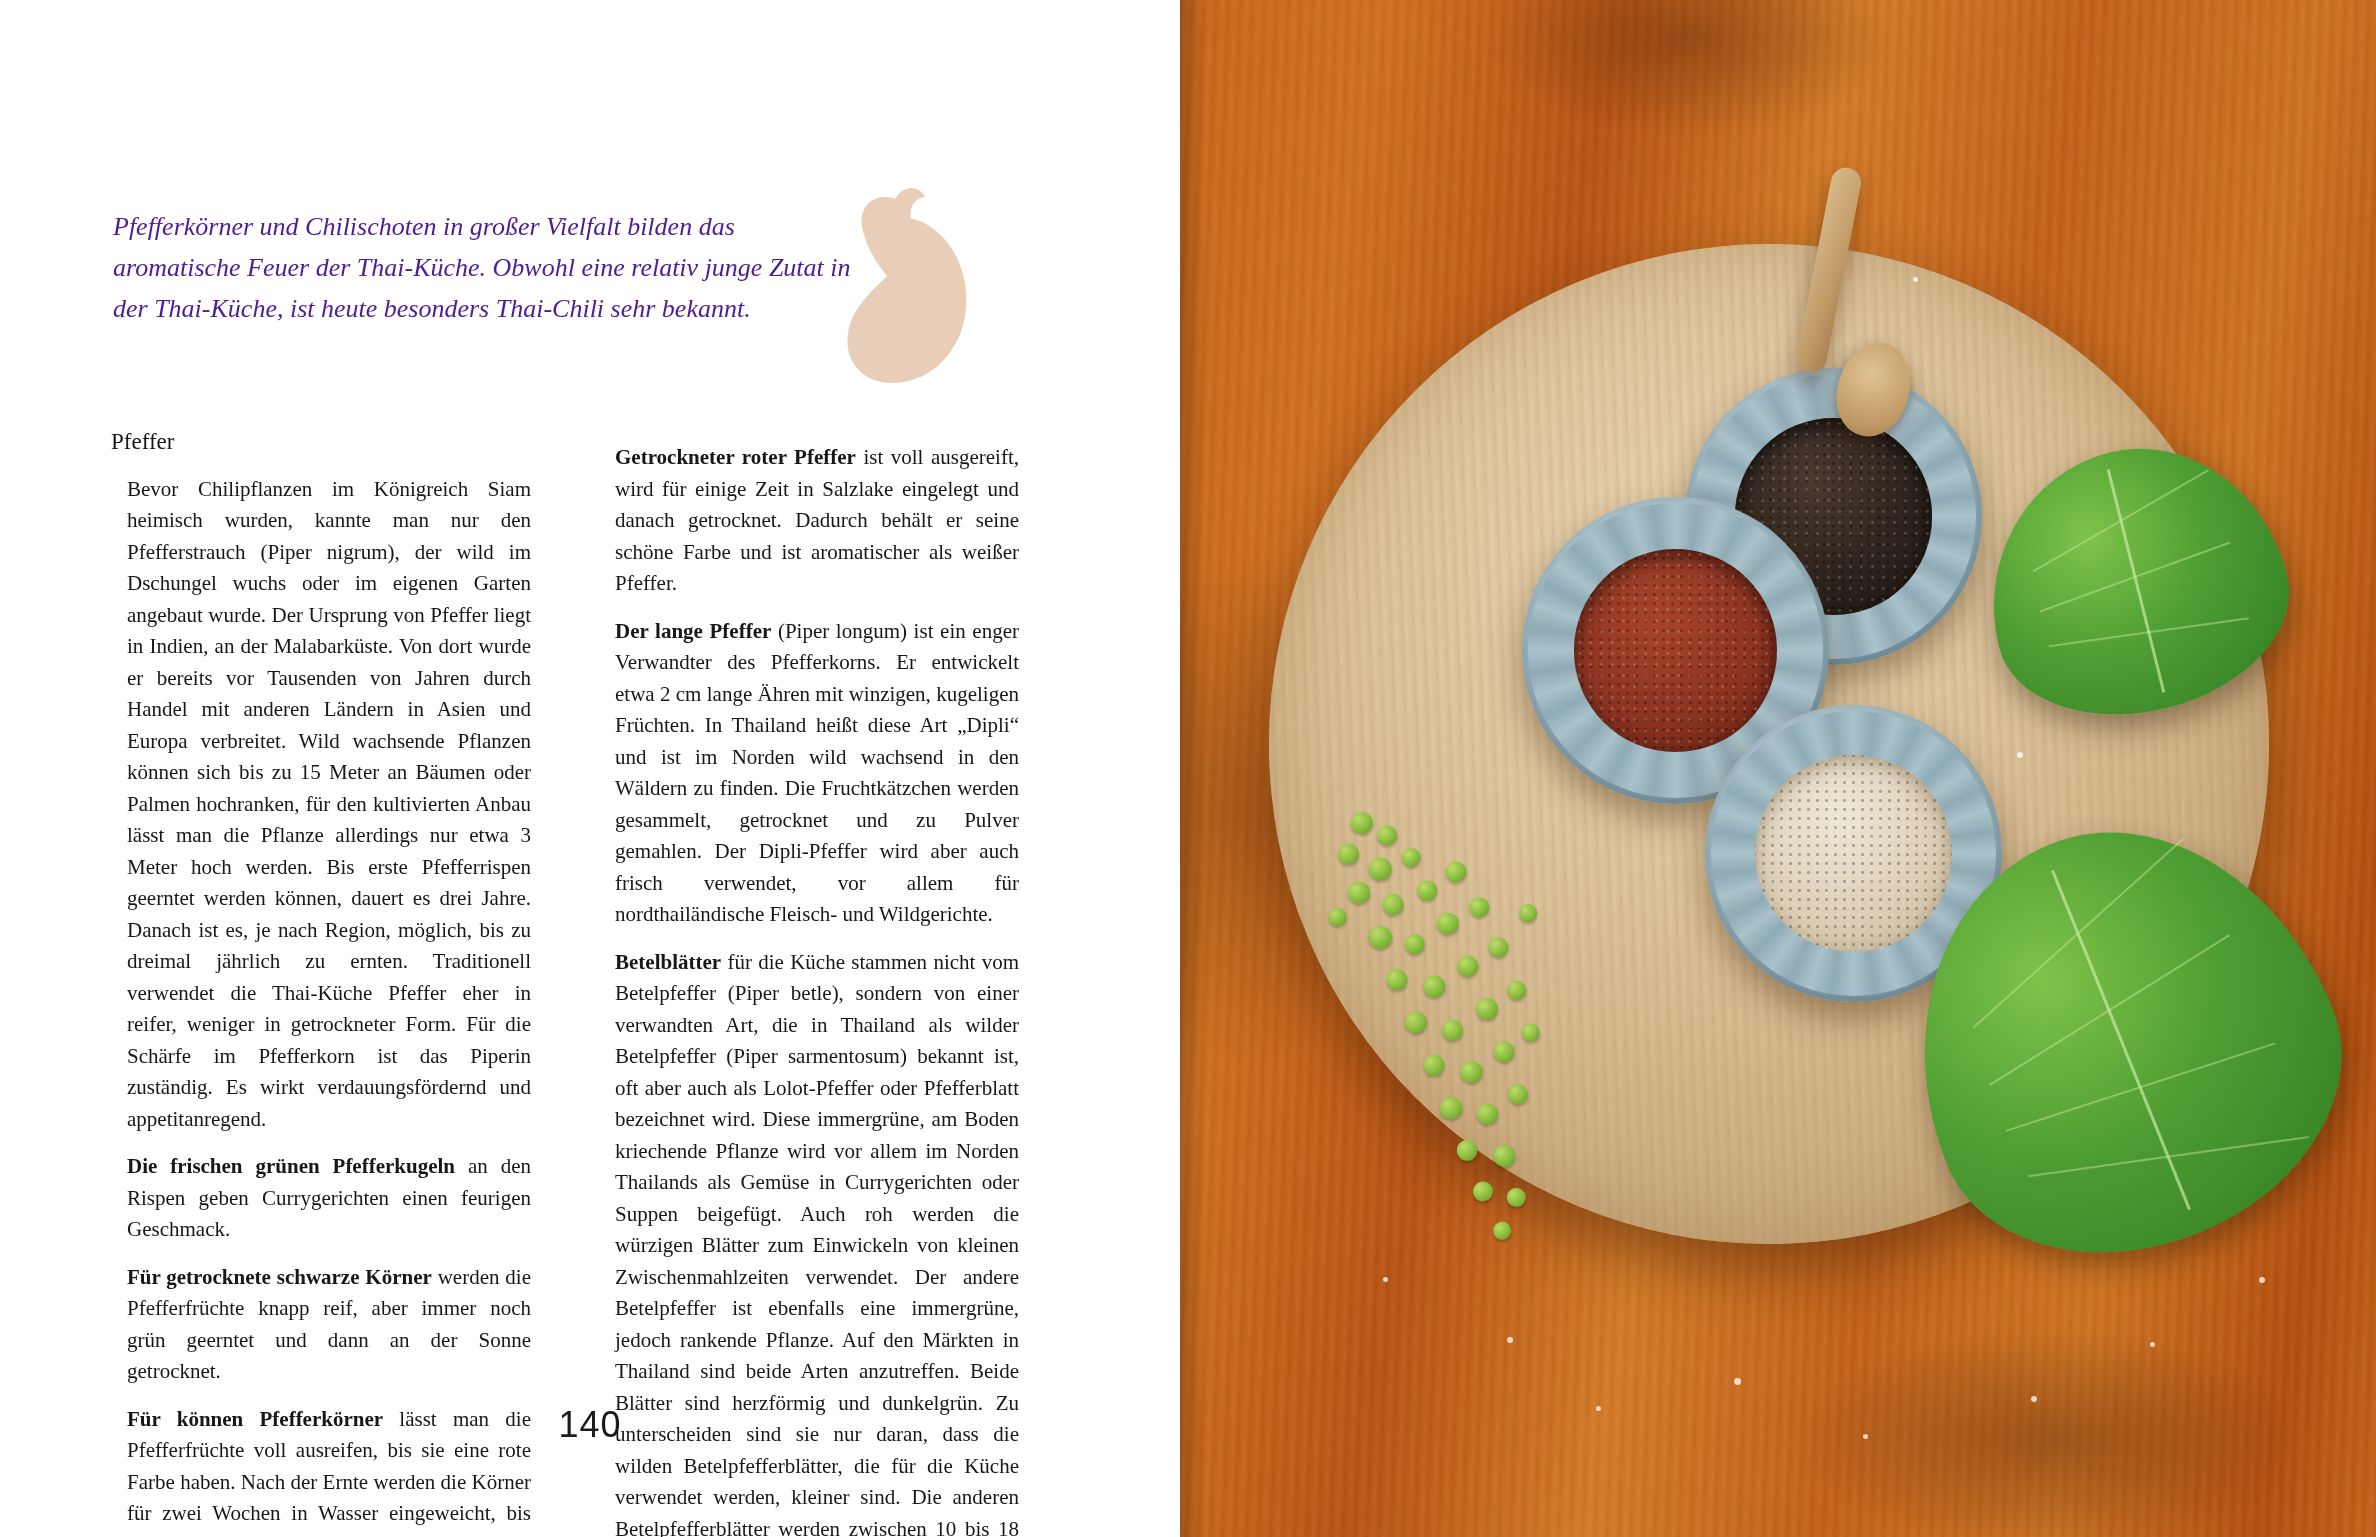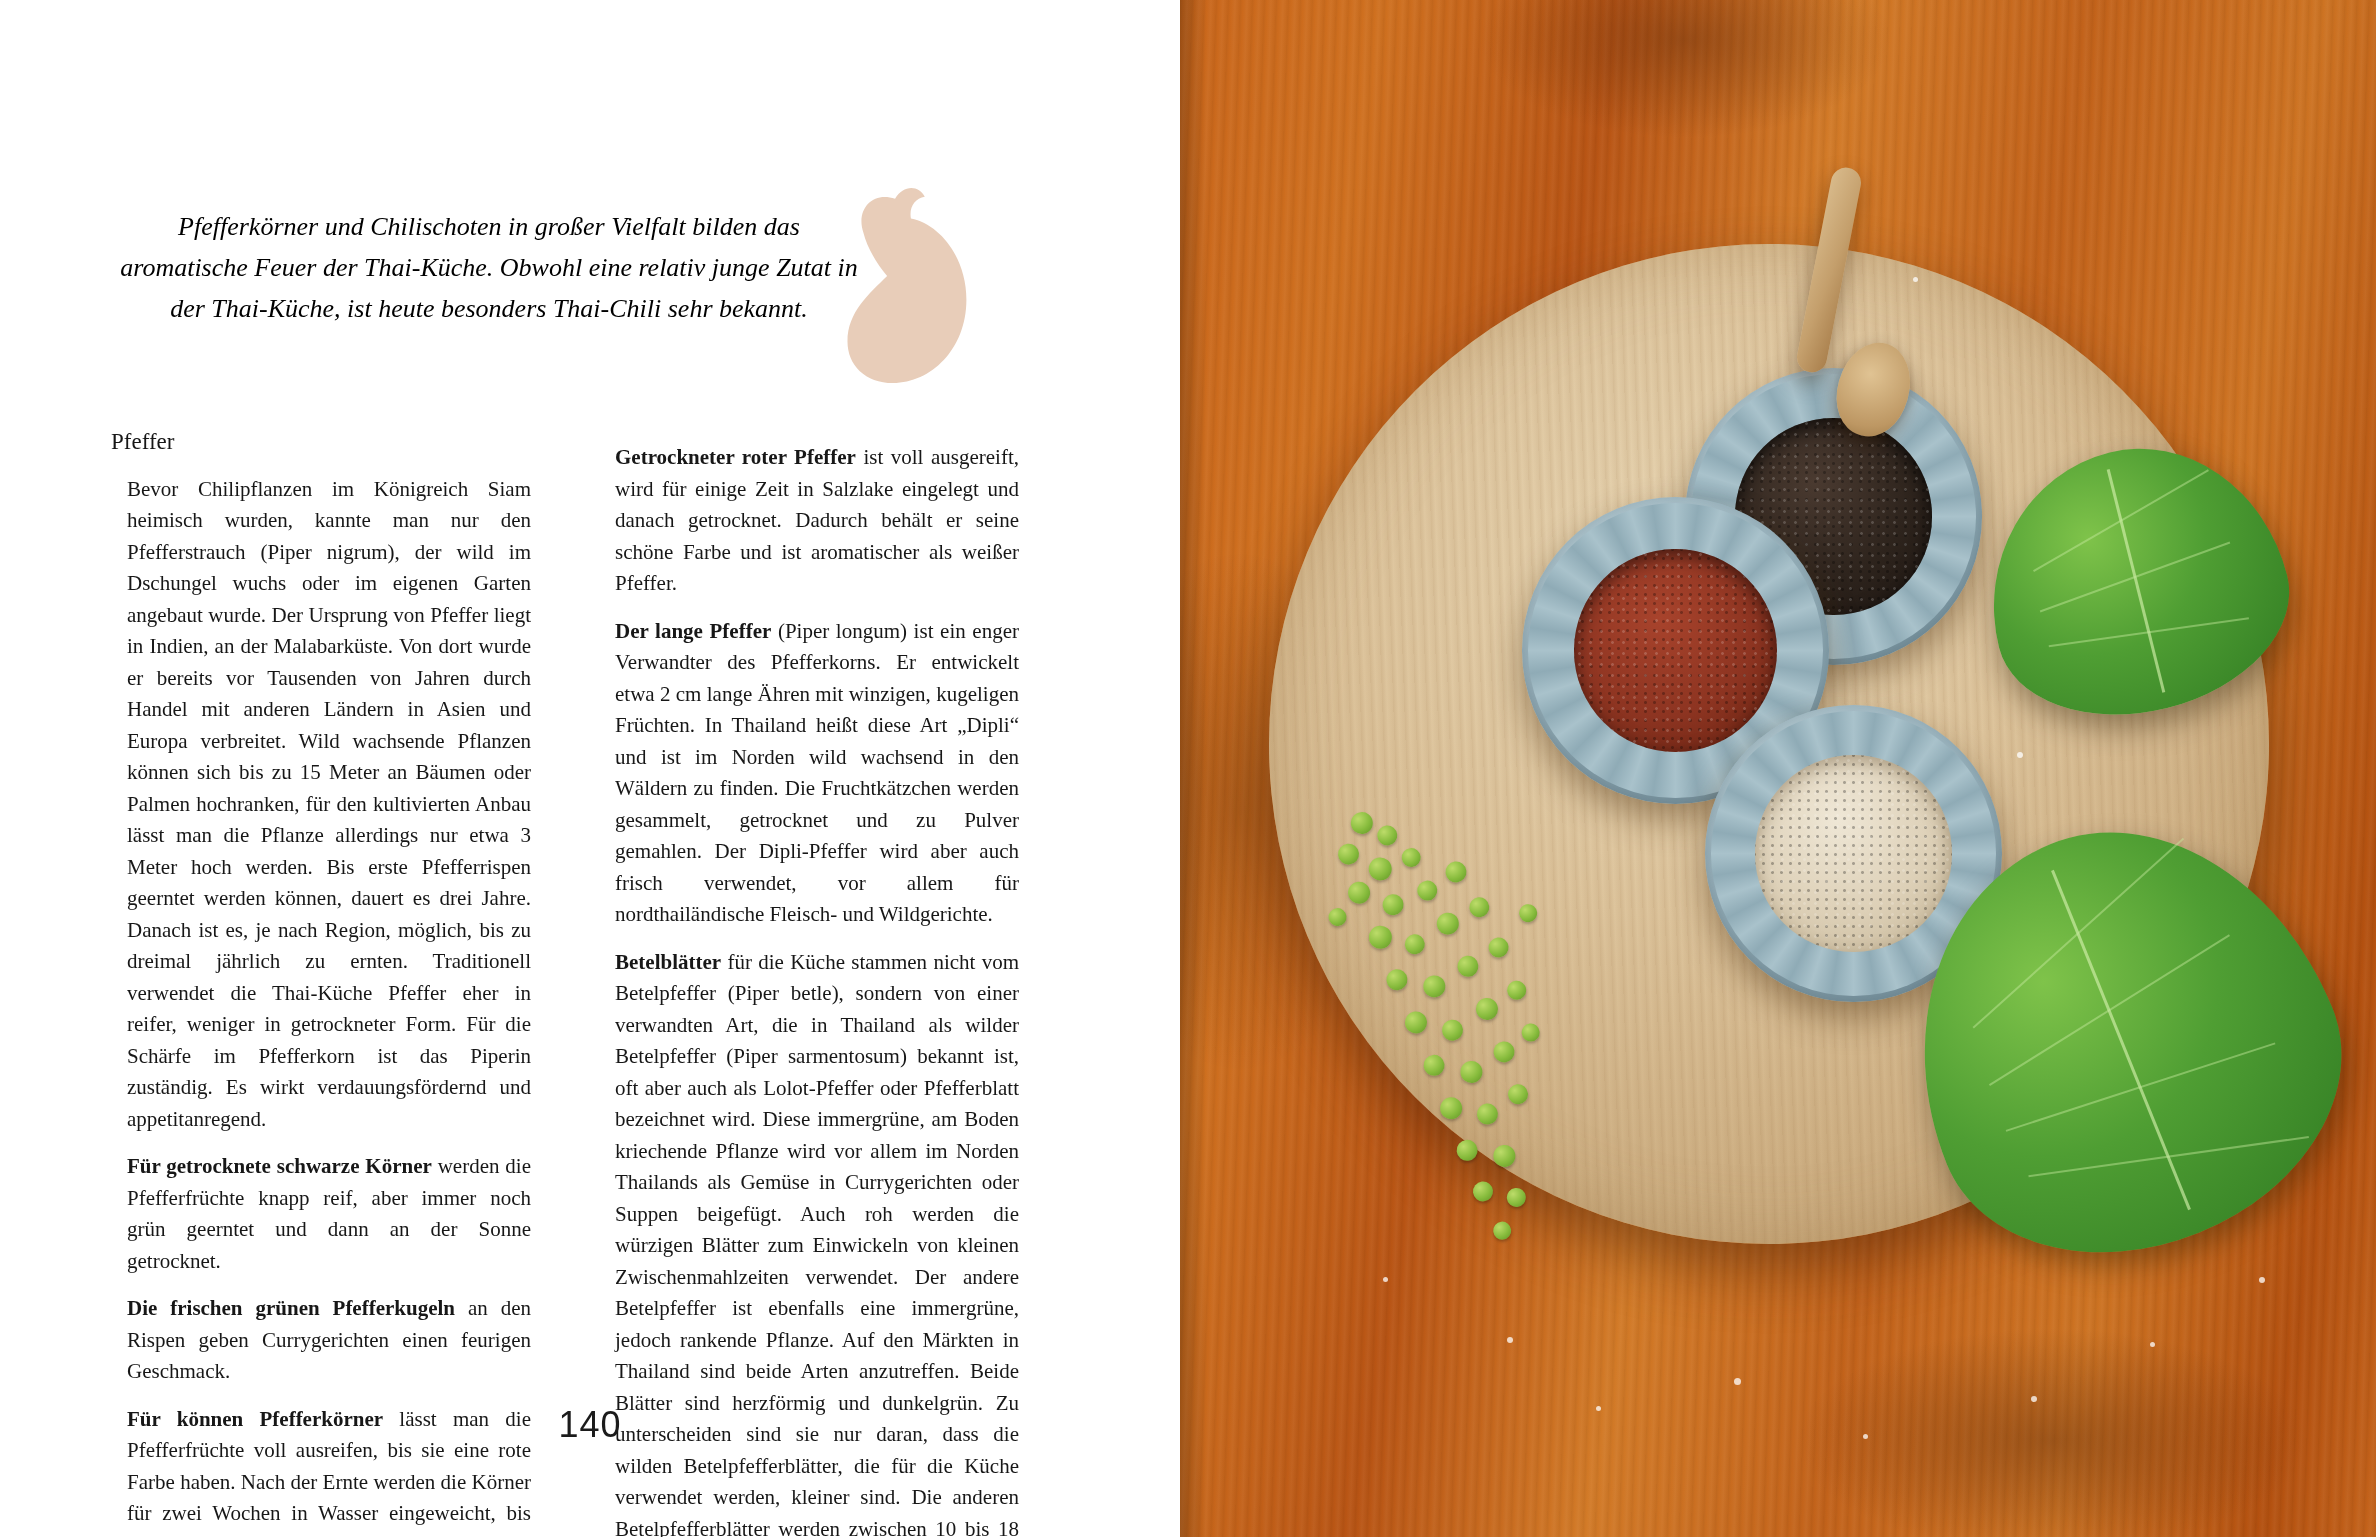--- a/index.html
+++ b/index.html
@@ -40,22 +40,21 @@
 
   .intro {
     position: absolute;
     left: 113px;
     top: 206px;
     width: 752px;
     font-family: "Liberation Serif", serif;
     font-style: italic;
     font-size: 26px;
     line-height: 41px;
-    color: #000000;
-    text-align: center;
+    color: #4c1d95;
   }
 
   
   .chili {
     position: absolute;
     left: 792px;
     top: 173px;
     width: 218px;
     height: 223px;
     pointer-events: none;
@@ -276,22 +275,22 @@
     <svg class="chili" viewBox="0 0 220 225">
       <path d="M72 60 C 64 36, 82 18, 104 26 C 112 12, 128 12, 134 24 C 124 26, 118 34, 120 46
                C 150 52, 176 86, 176 128 C 176 178, 140 212, 102 212
                C 74 212, 56 194, 56 170 C 56 140, 78 122, 96 104 C 86 92, 76 76, 72 60 Z" fill="#e8cdb9"></path>
     </svg>
 
     <div class="columns">
       <div class="col col-left">
         <div class="sub-head">Pfeffer</div>
         <p>Bevor Chilipflanzen im Königreich Siam heimisch wurden, kannte man nur den Pfefferstrauch (Piper nigrum), der wild im Dschungel wuchs oder im eigenen Garten angebaut wurde. Der Ursprung von Pfeffer liegt in Indien, an der Malabarküste. Von dort wurde er bereits vor Tausenden von Jahren durch Handel mit anderen Ländern in Asien und Europa verbreitet. Wild wachsende Pflanzen können sich bis zu 15 Meter an Bäumen oder Palmen hochranken, für den kultivierten Anbau lässt man die Pflanze allerdings nur etwa 3 Meter hoch werden. Bis erste Pfefferrispen geerntet werden können, dauert es drei Jahre. Danach ist es, je nach Region, möglich, bis zu dreimal jährlich zu ernten. Traditionell verwendet die Thai-Küche Pfeffer eher in reifer, weniger in getrockneter Form. Für die Schärfe im Pfefferkorn ist das Piperin zuständig. Es wirkt verdauungsfördernd und appetitanregend.</p>
+        <p><b>Die frischen grünen Pfefferkugeln</b><span> an den Rispen geben Currygerichten einen feurigen Geschmack.</span></p>
         <p><b>Für getrocknete schwarze Körner</b><span> werden die Pfefferfrüchte knapp reif, aber immer noch grün geerntet und dann an der Sonne getrocknet.</span></p>
-        <p><b>Die frischen grünen Pfefferkugeln</b><span> an den Rispen geben Currygerichten einen feurigen Geschmack.</span></p>
         <p><b>Für können Pfefferkörner</b><span> lässt man die Pfefferfrüchte voll ausreifen, bis sie eine rote Farbe haben. Nach der Ernte werden die Körner für zwei Wochen in Wasser eingeweicht, bis sich die rote Schale ablöst. Dann werden sie an der Sonne getrocknet und gebleicht. Weißer Pfeffer ist etwas weniger aromatisch als schwarzer.</span></p>
       </div>
 
       <div class="col col-right">
         <p><b>Getrockneter roter Pfeffer</b><span> ist voll ausgereift, wird für einige Zeit in Salzlake eingelegt und danach getrocknet. Dadurch behält er seine schöne Farbe und ist aromatischer als weißer Pfeffer.</span></p>
         <p><b>Der lange Pfeffer</b><span> (Piper longum) ist ein enger Verwandter des Pfefferkorns. Er entwickelt etwa 2 cm lange Ähren mit winzigen, kugeligen Früchten. In Thailand heißt diese Art „Dipli“ und ist im Norden wild wachsend in den Wäldern zu finden. Die Fruchtkätzchen werden gesammelt, getrocknet und zu Pulver gemahlen. Der Dipli-Pfeffer wird aber auch frisch verwendet, vor allem für nordthailändische Fleisch- und Wildgerichte.</span></p>
         <p><b>Betelblätter</b><span> für die Küche stammen nicht vom Betelpfeffer (Piper betle), sondern von einer verwandten Art, die in Thailand als wilder Betelpfeffer (Piper sarmentosum) bekannt ist, oft aber auch als Lolot-Pfeffer oder Pfefferblatt bezeichnet wird. Diese immergrüne, am Boden kriechende Pflanze wird vor allem im Norden Thailands als Gemüse in Currygerichten oder Suppen beigefügt. Auch roh werden die würzigen Blätter zum Einwickeln von kleinen Zwischenmahlzeiten verwendet. Der andere Betelpfeffer ist ebenfalls eine immergrüne, jedoch rankende Pflanze. Auf den Märkten in Thailand sind beide Arten anzutreffen. Beide Blätter sind herzförmig und dunkelgrün. Zu unterscheiden sind sie nur daran, dass die wilden Betelpfefferblätter, die für die Küche verwendet werden, kleiner sind. Die anderen Betelpfefferblätter werden zwischen 10 bis 18 Zentimeter lang. Der Geschmack unterscheidet sich</span></p>
       </div>
     </div>
 

